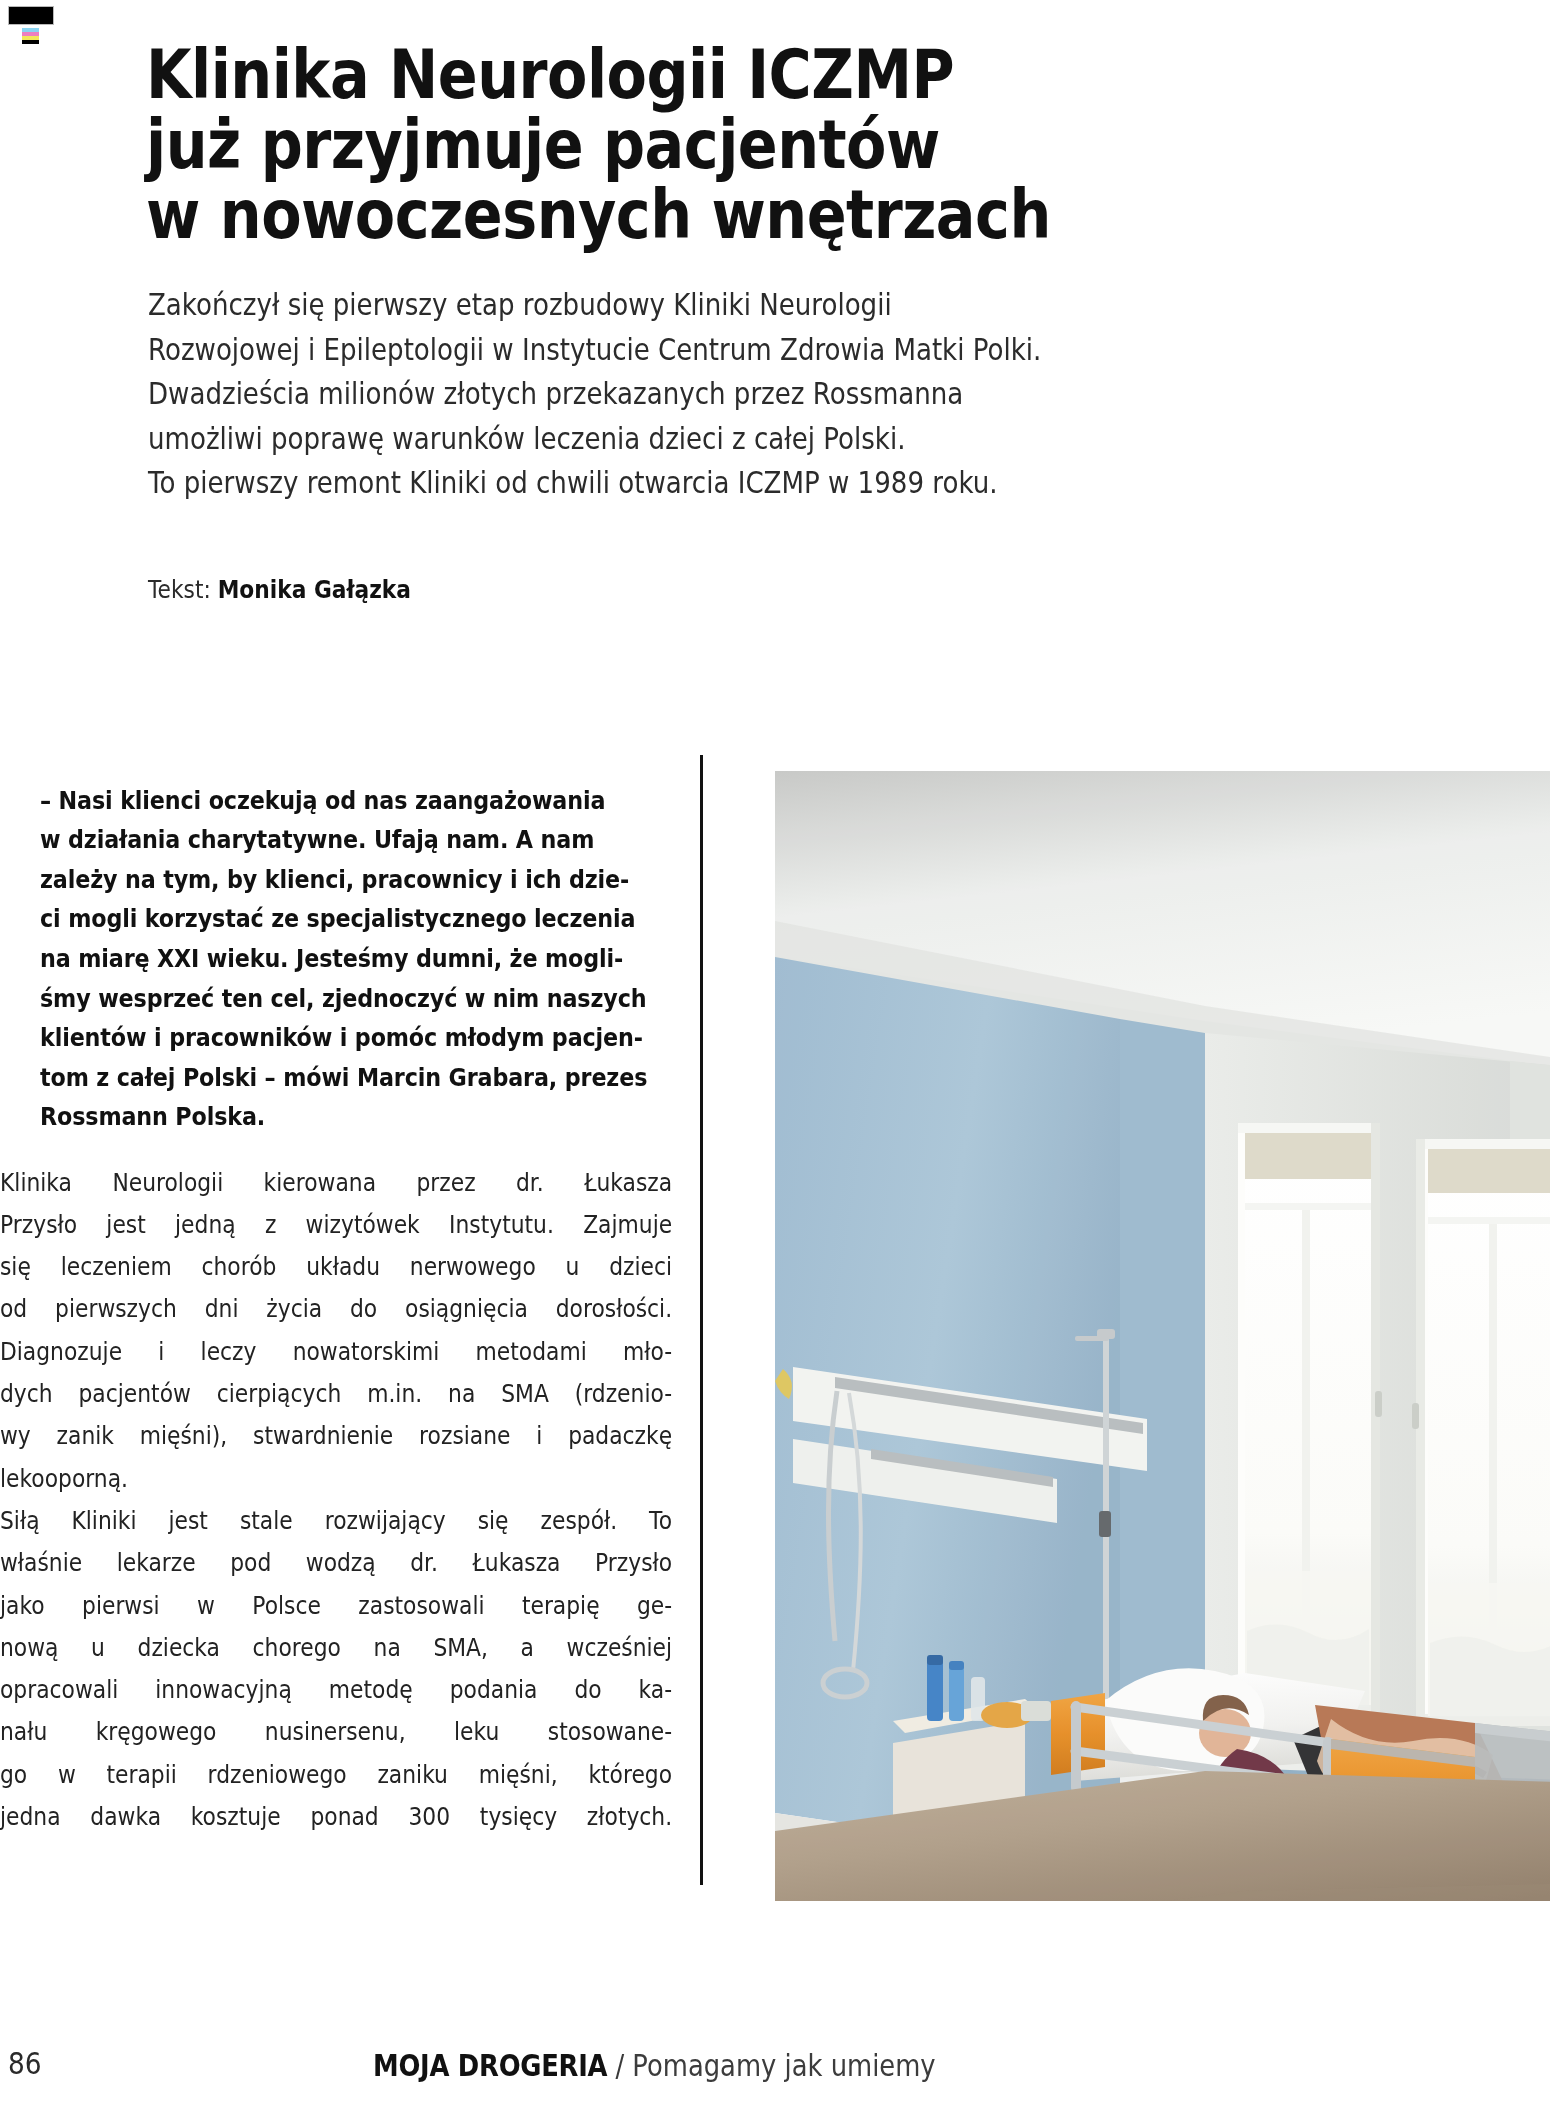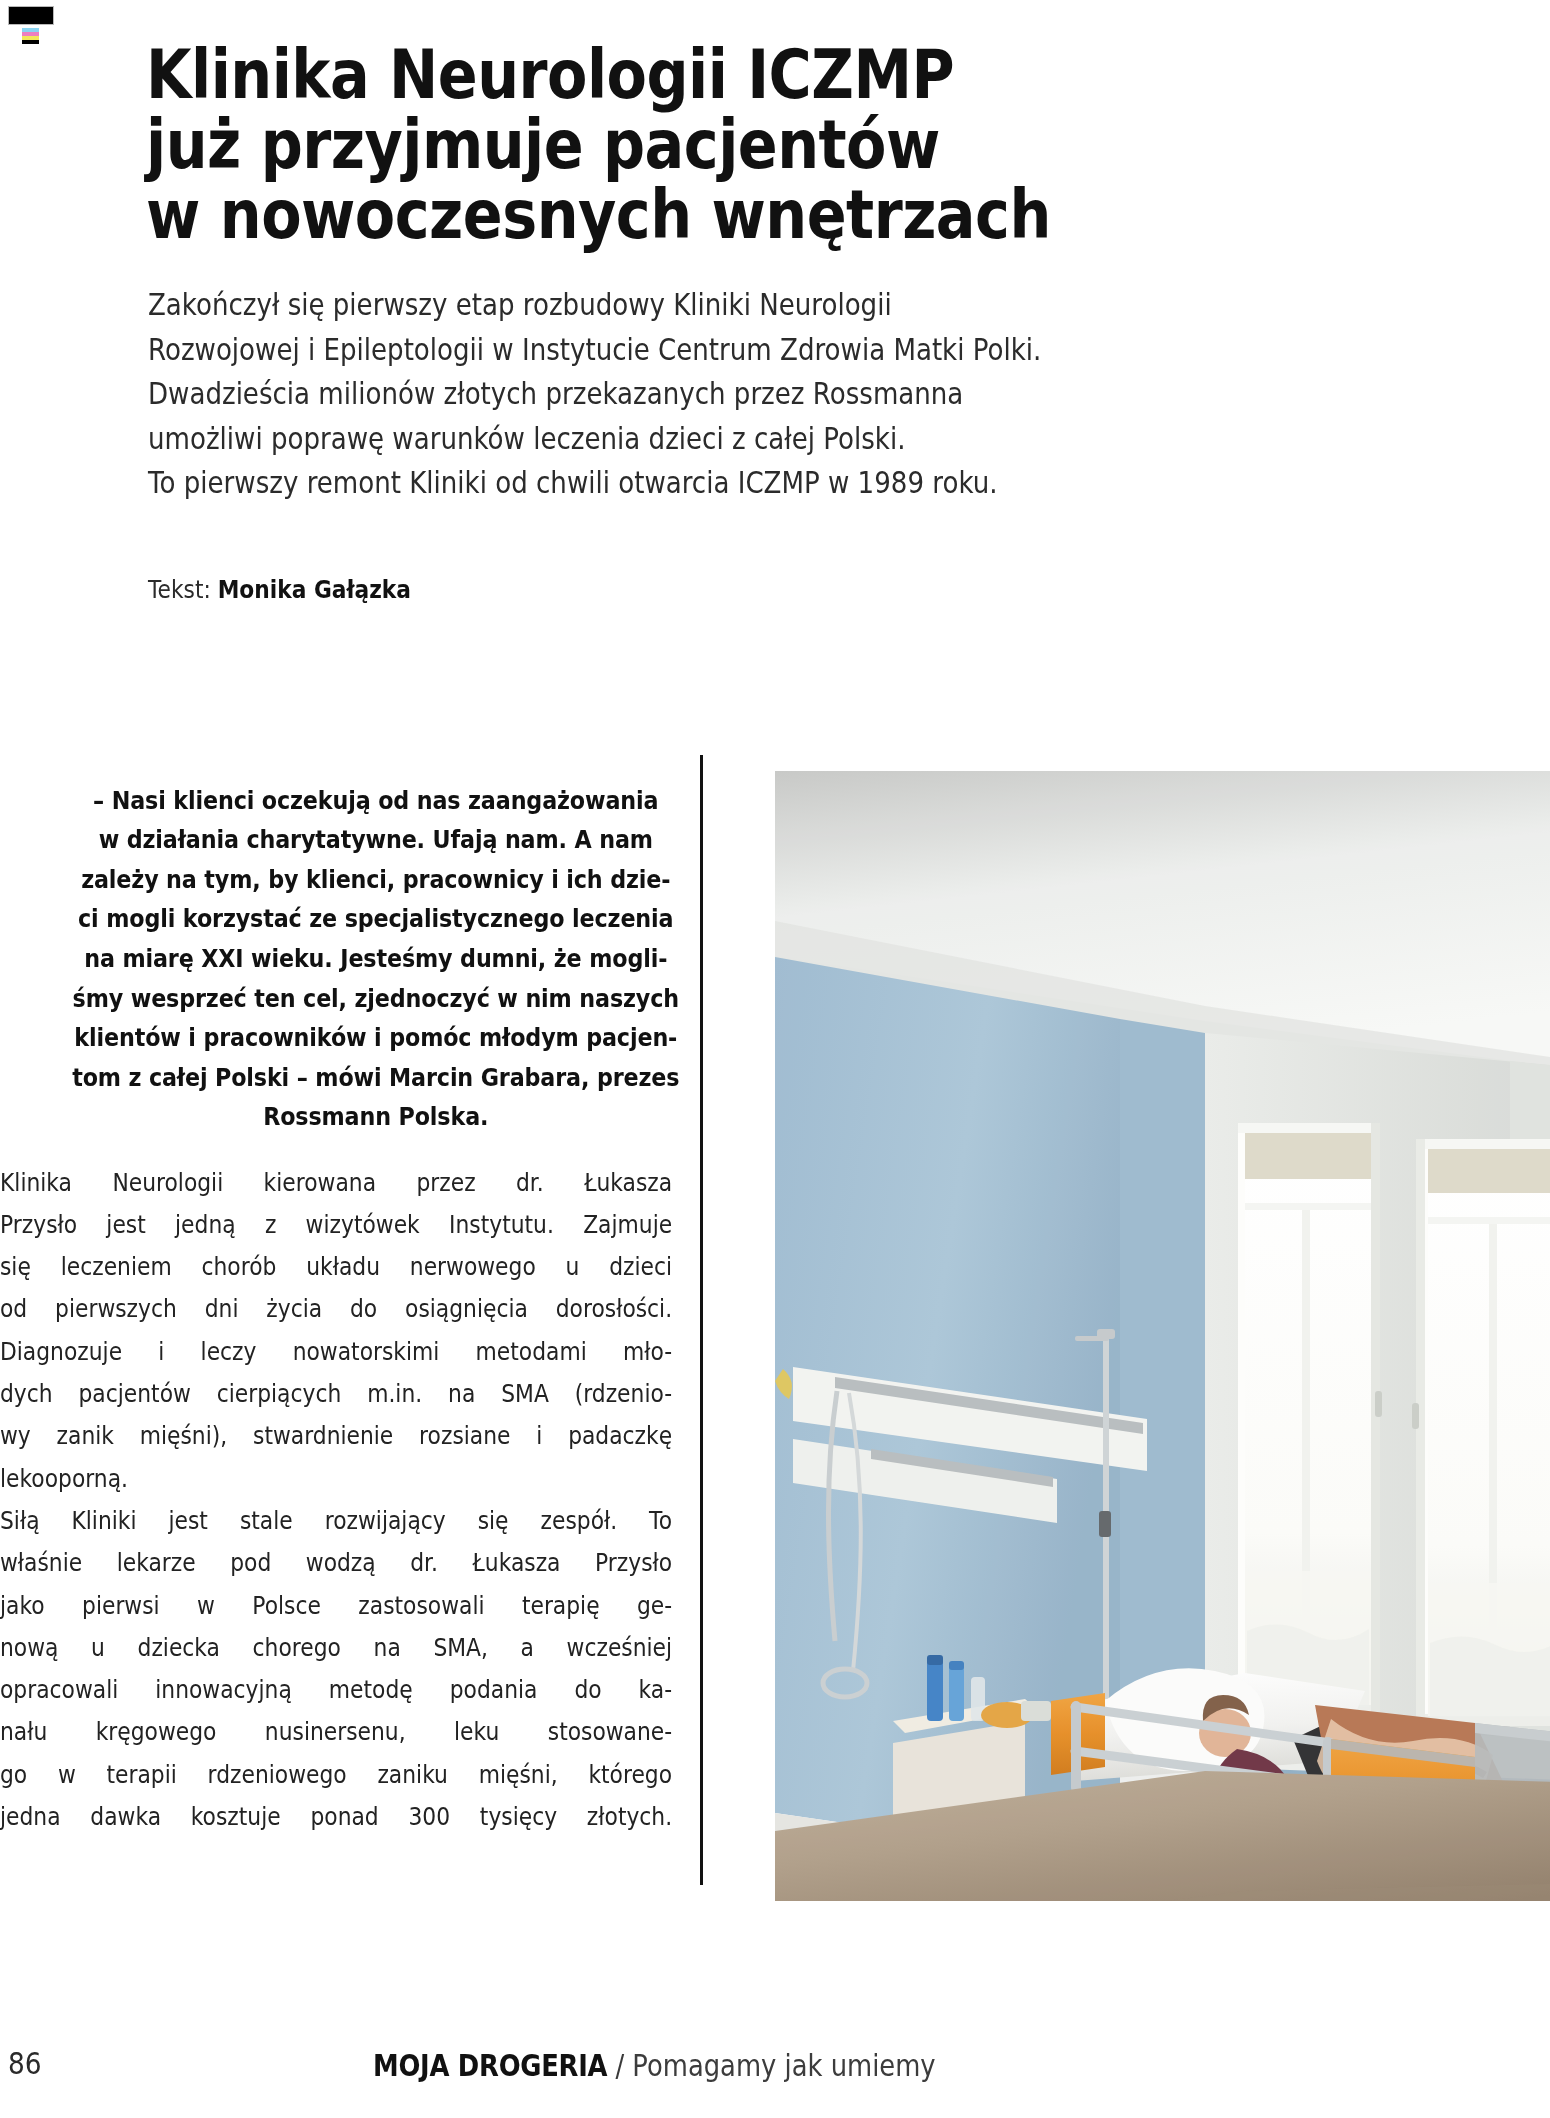--- a/index.html
+++ b/index.html
@@ -96,21 +96,20 @@
     font-weight: 700;
     color: #111111;
   }
 
   
   #text-column {
     position: absolute;
     left: 0px;
     top: 756px;
     width: 672px;
-    text-align: center;
   }
 
   #pullquote {
     font-family: "DejaVu Sans", sans-serif;
     font-weight: 700;
     font-size: 24.6px;
     line-height: 39.6px;
     color: #111111;
     letter-spacing: -0.15px;
     transform: scaleX(0.905);

